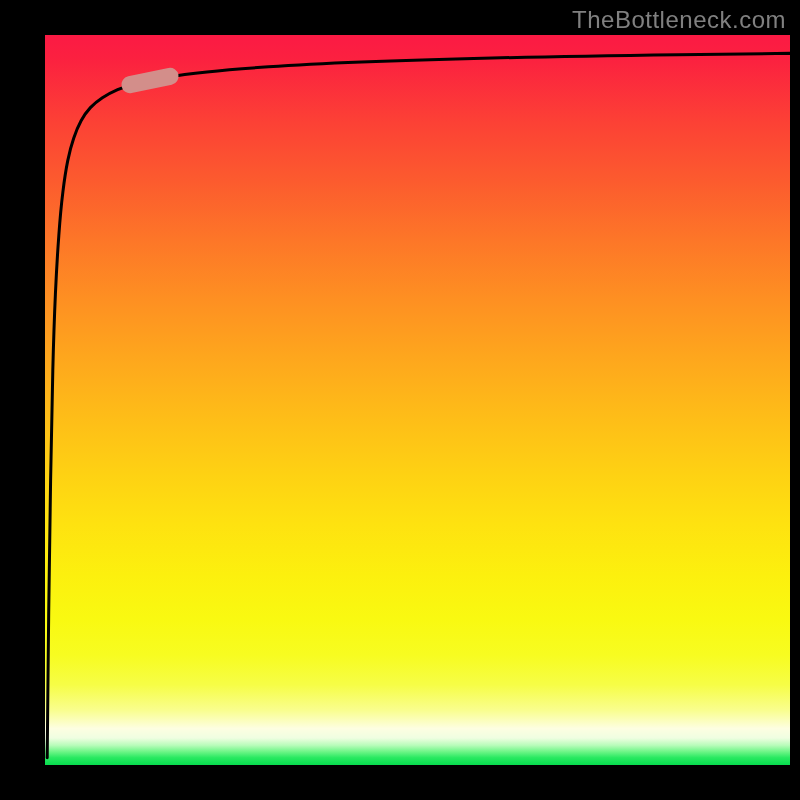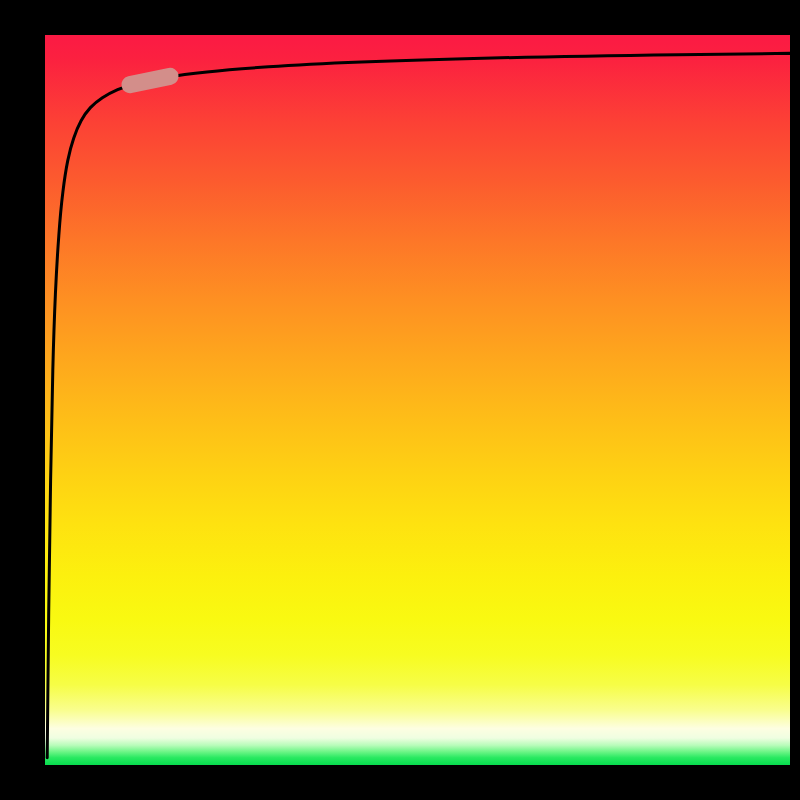--- a/index.html
+++ b/index.html
@@ -39,20 +39,21 @@
     width: 58px; height: 17px;
     background: #d38e8a;
     border-radius: 9px;
     transform-origin: center center;
   }
 </style>
 </head>
 <body>
 
 <div class="frame">
+  <div class="watermark">TheBottleneck.com</div>
 
   <div class="plot">
     <div class="grad"></div>
     <svg class="curve" viewBox="0 0 745 730" preserveAspectRatio="none">
       <path id="curve-path" d="M 2.2 722.7 Q 2.2 722.7 2.6 682.5 Q 3.0 642.4 3.7 576.7 Q 4.5 511.0 5.6 445.3 Q 6.7 379.6 7.8 335.8 Q 8.9 292.0 10.4 259.1 Q 11.9 226.3 13.8 200.8 Q 15.6 175.2 17.9 156.9 Q 20.1 138.7 22.7 125.9 Q 25.3 113.1 28.7 103.3 Q 32.0 93.4 36.1 85.8 Q 40.2 78.1 45.4 72.6 Q 50.7 67.2 57.4 62.8 Q 64.1 58.4 72.6 54.7 Q 81.2 51.1 93.1 48.2 Q 105.0 45.3 121.4 42.3 Q 137.8 39.4 162.0 36.9 Q 186.3 34.3 223.5 31.8 Q 260.8 29.2 316.6 27.0 Q 372.5 24.8 447.0 23.0 Q 521.5 21.2 633.3 19.7 T 745.0 18.3" fill="none" stroke="#000" stroke-width="3" stroke-linecap="round" stroke-linejoin="round"></path>
     </svg>
     <div id="marker" class="marker" style="left: 76.045px; top: 36.76px; transform: rotate(-11.7deg);"></div>
   </div>
 </div>
 

